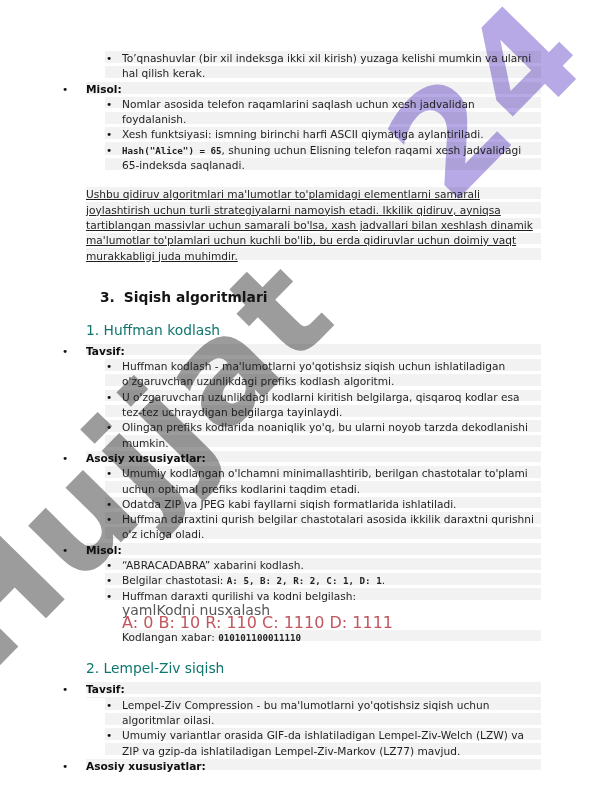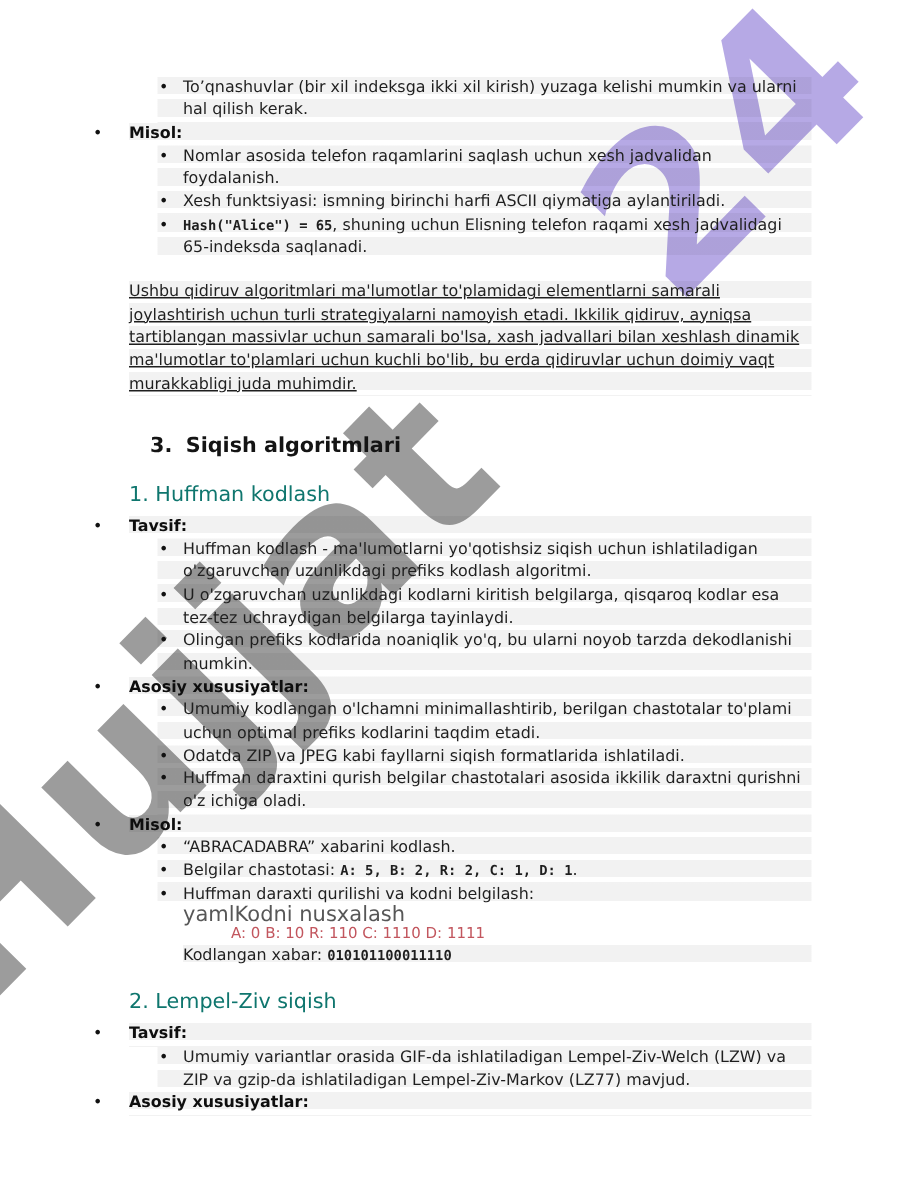--- a/index.html
+++ b/index.html
@@ -33,21 +33,21 @@
 
   .h3 { font-size:13.8px; line-height:18px; font-weight:normal; color:#0f766e;
         margin:15px 0 5px 0; }
   .h3-2 { margin-top:14px; }
 
   .mono { font-family:"DejaVu Sans Mono","Liberation Mono",monospace;
           font-weight:bold; font-size:9.2px; }
 
   .codeblock { margin-left:36px; }
   .code-caption { font-size:14px; line-height:12px; color:#575757; }
-  .code-line { font-size:10px; line-height:14px; color:#c2565e;margin-left:32px; }
+  .code-line { font-size:16px; line-height:14px; color:#c2565e; }
   .encoded { line-height:15.5px; }
 
   .watermark {
     position:absolute; left:14px; top:534px; height:164px; line-height:164px;
     z-index:0; white-space:nowrap;
     transform:rotate(-45.5deg); transform-origin:0 100%;
     font-weight:bold; font-size:142px; letter-spacing:3px;
     pointer-events:none;
   }
   .wm-gray   { color:rgba(128,128,128,0.78); }
@@ -136,20 +136,23 @@
         <span>Kodlangan xabar: </span><span class="mono">010101100011110</span>
       </div>
     </div>
 
     <div class="h3 h3-2">2. Lempel-Ziv siqish</div>
 
     <div class="li1 stripe">
       <span class="lbl">Tavsif:</span>
     </div>
     <div class="li2 stripe">
+      <span>Lempel-Ziv Compression - bu ma'lumotlarni yo'qotishsiz siqish uchun algoritmlar oilasi.</span>
+    </div>
+    <div class="li2 stripe">
       <span>Umumiy variantlar orasida GIF-da ishlatiladigan Lempel-Ziv-Welch (LZW) va ZIP va gzip-da ishlatiladigan Lempel-Ziv-Markov (LZ77) mavjud.</span>
     </div>
     <div class="li1 stripe">
       <span class="lbl">Asosiy xususiyatlar:</span>
     </div>
 
   </div>
 </div>
 
 </body></html>

